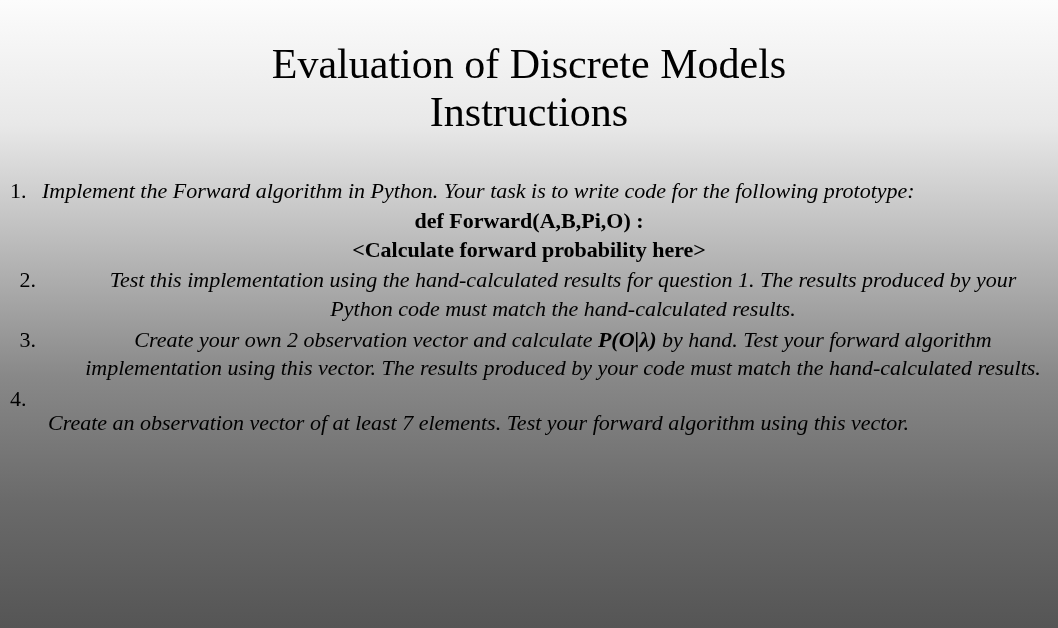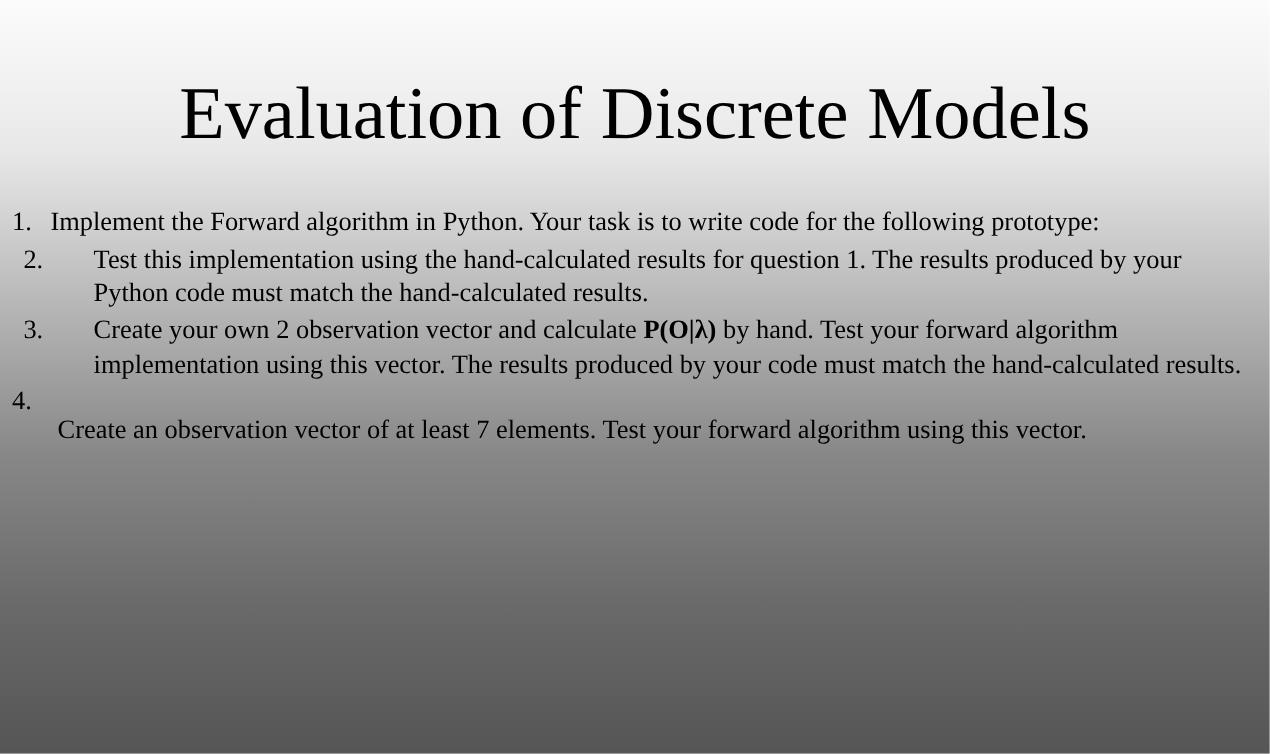--- a/index.html
+++ b/index.html
@@ -10,24 +10,24 @@
     body {
       width: 1058px;
       height: 628px;
       background: linear-gradient(to bottom, #fcfcfc 0%, #e8e8e8 20%, #b8b8b8 40%, #888888 60%, #6a6a6a 80%, #555555 100%);
       font-family: "Times New Roman", Times, serif;
       color: #000;
       overflow: hidden;
     }
     .title {
       text-align: center;
-      font-size: 62px;
+      font-size: 42px;
       font-weight: normal;
       line-height: 1.15;
-      padding-top: 60px;
+      padding-top: 40px;
       padding-bottom: 30px;
     }
     .content {
       padding: 10px 10px 0 10px;
       font-size: 22px;
       line-height: 1.3;
     }
     .item {
       display: flex;
       margin-bottom: 2px;
@@ -38,51 +38,56 @@
       text-align: left;
     }
     .num-indent {
       width: 44px;
       flex-shrink: 0;
       text-align: right;
       padding-right: 18px;
     }
     .body-indent {
       padding-left: 24px;
+      text-align: center;
     }
     .item-body {
       flex: 1;
+      font-style: italic;
     }
     .center-block {
       text-align: center;
       font-weight: bold;
       margin: 0 0 2px 0;
     }
     .center-block div {
       line-height: 1.3;
     }
     .bold {
       font-weight: bold;
     }
   </style>
 </head>
 <body>
 
 <div class="title">
   <div>Evaluation of Discrete Models</div>
+  <div>Instructions</div>
 </div>
 
 <div class="content">
 
   <div class="item">
     <div class="num">1.</div>
     <div class="item-body">Implement the Forward algorithm in Python. Your task is to write code for the following prototype:</div>
   </div>
 
   <div class="center-block">
+    <div>def Forward(A,B,Pi,O) :</div>
+    <div>&lt;Calculate forward probability here&gt;</div>
   </div>
 
   <div class="item">
     <div class="num-indent">2.</div>
     <div class="item-body body-indent">Test this implementation using the hand-calculated results for question 1. The  results produced by your Python code must match the hand-calculated  results.</div>
   </div>
 
   <div class="item">
     <div class="num-indent">3.</div>
     <div class="item-body body-indent">

